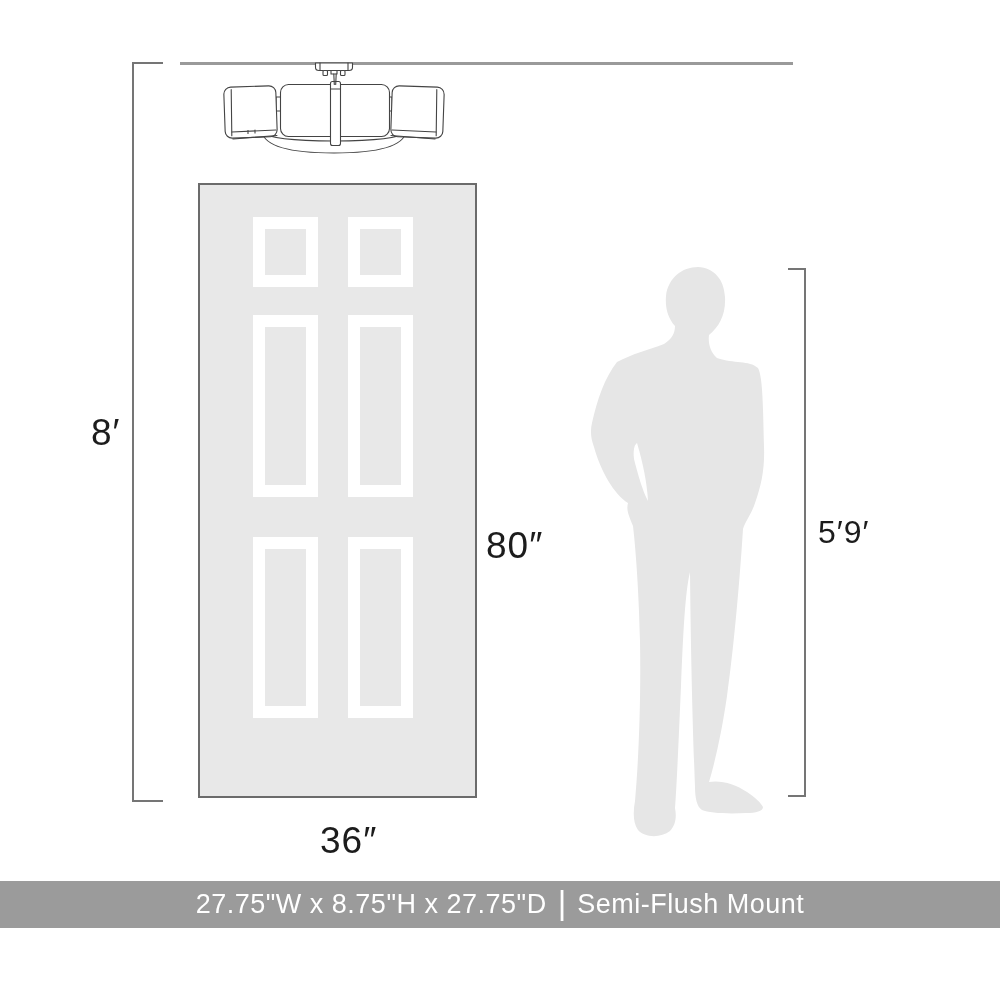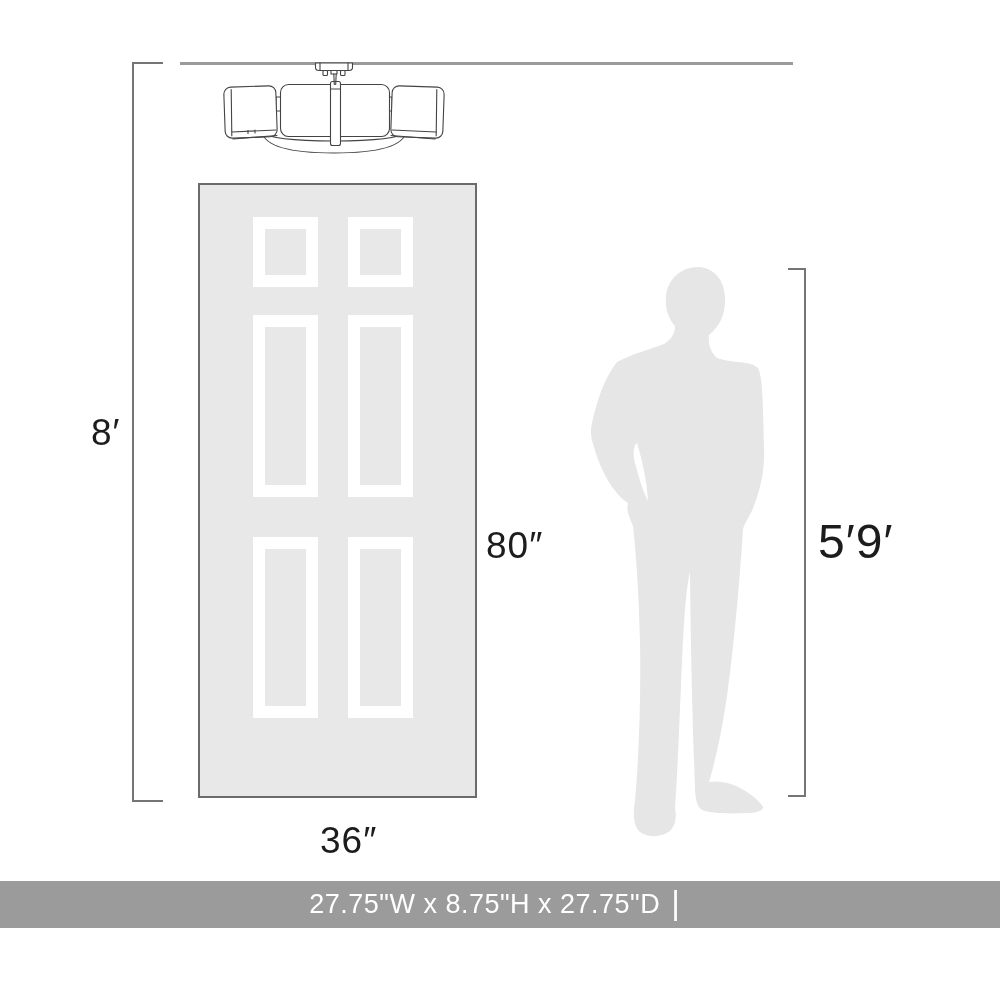--- a/index.html
+++ b/index.html
@@ -16,21 +16,21 @@
   #dimLeftTop{left:132px;top:62px;width:31px;}
   #dimLeftBot{left:132px;top:800px;width:31px;}
   #dimRightV{left:804px;top:268px;height:529px;}
   #dimRightTop{left:788px;top:268px;width:18px;}
   #dimRightBot{left:788px;top:795px;width:18px;}
   
   .dim-label{position:absolute;font-size:37px;font-weight:400;color:#1c1c1c;letter-spacing:1px;white-space:nowrap;}
   #lblCeiling{left:91px;top:412px;}
   #lblDoorH{left:486px;top:525px;}
   #lblDoorW{left:320px;top:820px;width:60px;text-align:left;}
-  #lblPerson{left:818px;top:514px;font-size:48px;}
+  #lblPerson{left:818px;top:514px;font-size:32px;}
   
   .fixture{position:absolute;left:220px;top:55px;width:228px;height:105px;}
   
   .door{position:absolute;left:198px;top:183px;width:279px;height:615px;background:#e8e8e8;
         border:2px solid #6b6b6b;box-sizing:border-box;}
   .panel{position:absolute;background:#ffffff;}
   .panel .inner{position:absolute;left:12px;top:12px;right:12px;bottom:12px;background:#e8e8e8;}
   .p1{left:53px;top:32px;width:65px;height:70px;}
   .p2{left:148px;top:32px;width:65px;height:70px;}
   .p3{left:53px;top:130px;width:65px;height:182px;}
@@ -158,15 +158,16 @@
   </svg>
 
   <div class="dim-v" id="dimRightV"></div>
   <div class="dim-h" id="dimRightTop"></div>
   <div class="dim-h" id="dimRightBot"></div>
   <div class="dim-label" id="lblPerson">5′9′</div>
 
   <div class="banner">
     <span class="txt">27.75"W x 8.75"H x 27.75"D</span>
     <span class="sep">|</span>
+    <span class="txt">Semi-Flush Mount</span>
   </div>
 
 </div>
 
 </body></html>

